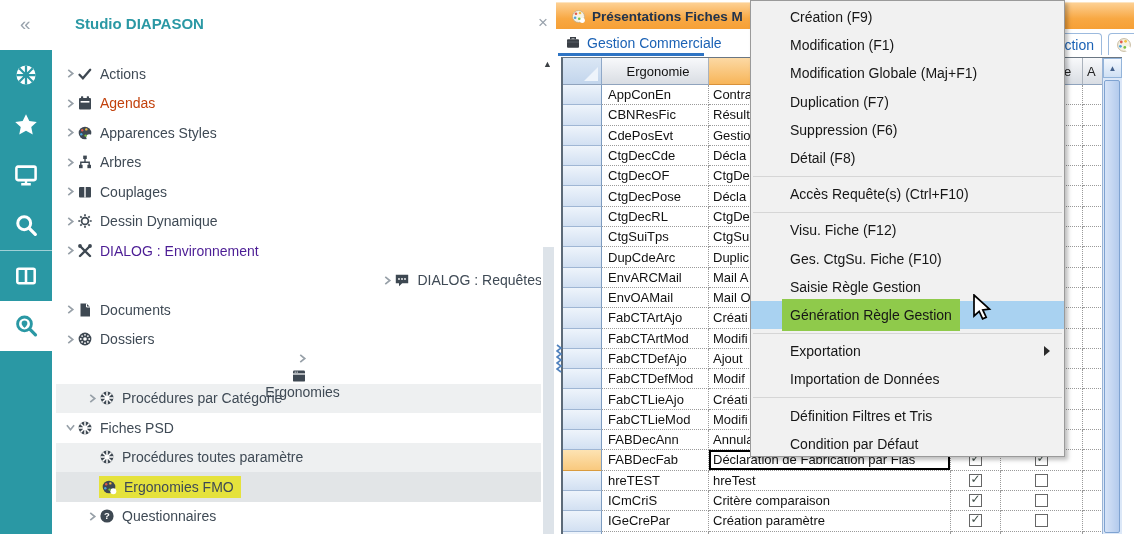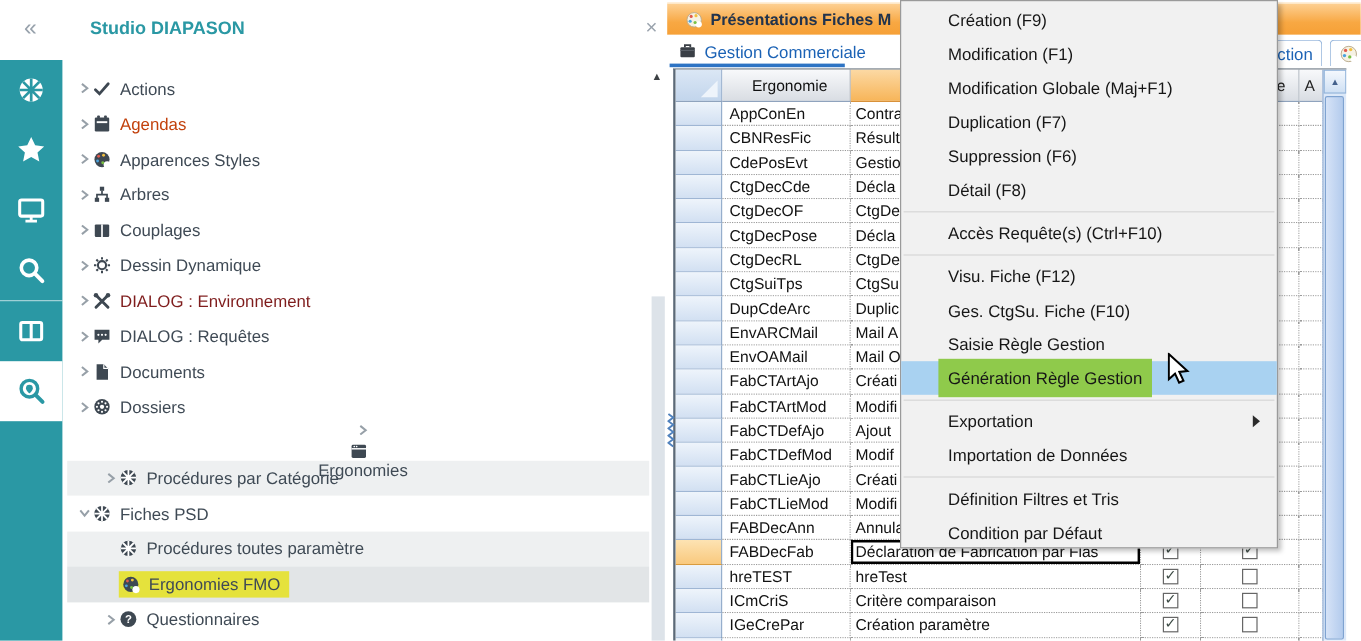--- a/index.html
+++ b/index.html
@@ -230,38 +230,38 @@
       <span class="ic ">
         <svg viewBox="0 0 16 16" style="color: rgb(62, 72, 82);">
           <g stroke="currentColor" stroke-width="1.7" fill="none">
             <circle cx="8" cy="8" r="3.4"></circle>
             <path d="M8 1.3v2M8 12.7v2M1.3 8h2M12.7 8h2M3.3 3.3l1.4 1.4M11.3 11.3l1.4 1.4M12.7 3.3l-1.4 1.4M4.7 11.3l-1.4 1.4"></path>
           </g>
         </svg>
       </span>
       <span>Dessin Dynamique</span>
     </div>
-    <div class="titem lvl0" style="color: #7f1d1d;">
+    <div class="titem lvl0" style="color: #4c1d95;">
       <span class="chev">
         <svg viewBox="0 0 8 8">
           <path d="M2 0.8l4 3.2-4 3.2" fill="none" stroke="#97a0a8" stroke-width="1.5"></path>
         </svg>
       </span>
       <span class="ic ">
         <svg viewBox="0 0 16 16" style="color: rgb(62, 72, 82);">
           <g stroke="currentColor" stroke-width="2.4" stroke-linecap="round">
             <path d="M3 3l10 10M13 3L3 13"></path>
           </g>
           <circle cx="3" cy="3" r="1.9" fill="currentColor"></circle>
           <circle cx="13" cy="3" r="1.9" fill="currentColor"></circle>
         </svg>
       </span>
       <span>DIALOG : Environnement</span>
     </div>
-    <div class="titem lvl0" style="color: rgb(63, 74, 85);">
+    <div class="titem lvl0" style="color: rgb(63, 74, 85); justify-content: flex-end;">
       <span class="chev">
         <svg viewBox="0 0 8 8">
           <path d="M2 0.8l4 3.2-4 3.2" fill="none" stroke="#97a0a8" stroke-width="1.5"></path>
         </svg>
       </span>
       <span class="ic ">
         <svg viewBox="0 0 16 16" style="color: rgb(62, 72, 82);">
           <path d="M1.8 2.8h12.4v8.4H8.2l-3.2 3v-3H1.8z" fill="currentColor"></path>
           <circle cx="5" cy="7" r="0.9" fill="var(--ic2,#fff)"></circle>
           <circle cx="8" cy="7" r="0.9" fill="var(--ic2,#fff)"></circle>

